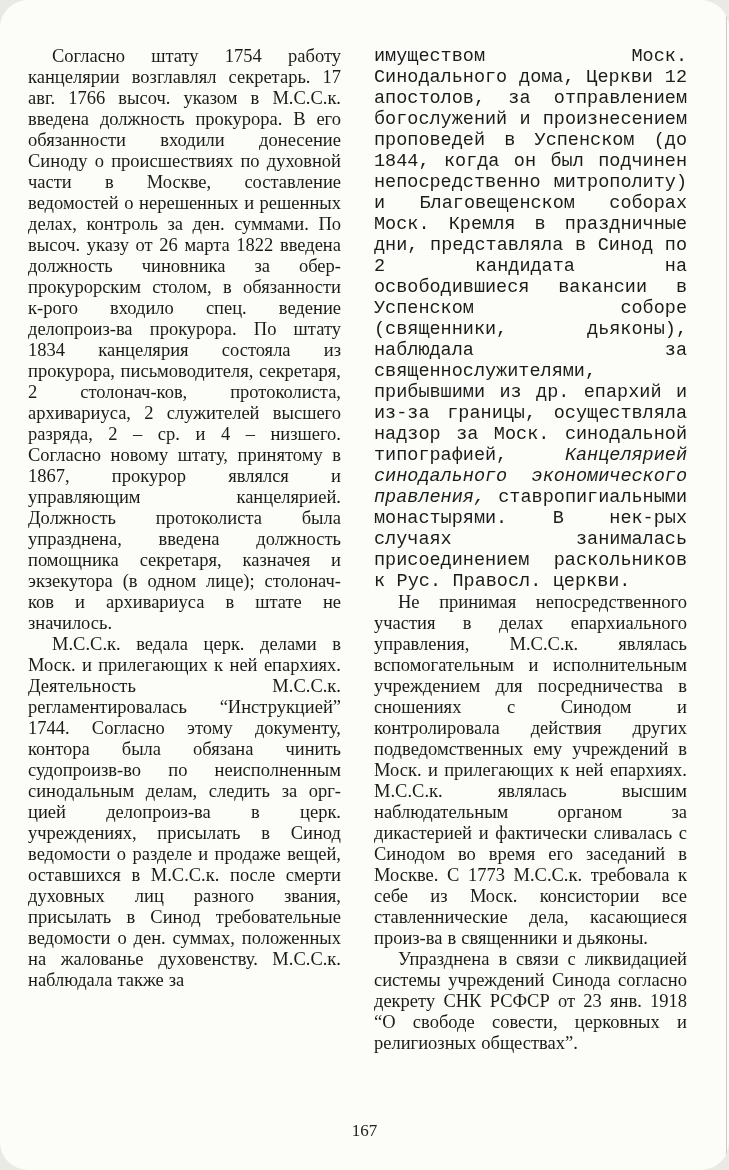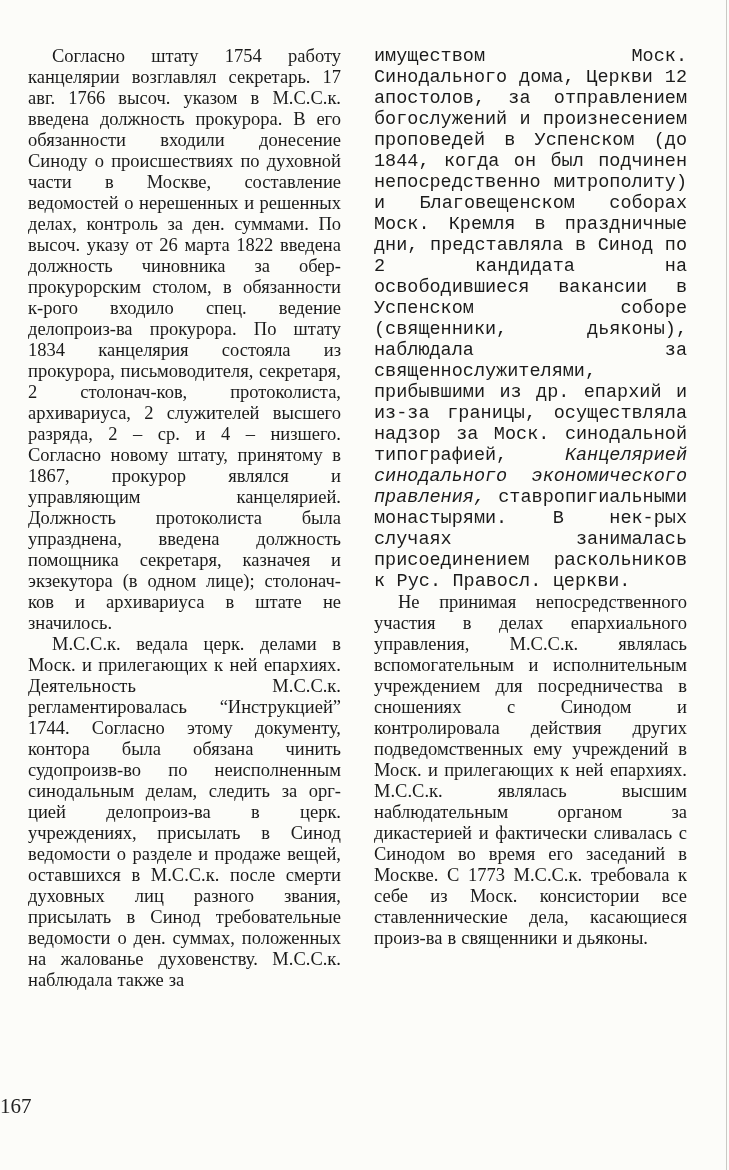--- a/index.html
+++ b/index.html
@@ -9,20 +9,21 @@
   }
   .page {
     position: relative;
     width: 729px;
     height: 1170px;
     margin: 0 auto;
     background: #fcfcf9;
     overflow: hidden;
     font-family: "Liberation Serif", "DejaVu Serif", serif;
     color: #1b1b1b;
+    border-radius: 28px;
   }
   .columns {
     position: absolute;
     left: 28px;
     top: 46px;
     width: 660px;
     display: flex;
     gap: 33px;
   }
   .column {
@@ -42,23 +43,24 @@
   .column p.no-indent {
     text-indent: 0;
     font-family: Liberation Mono, monospace;
   }
   .italic {
     font-style: italic;
   }
   .page-number {
     position: absolute;
     left: 0;
-    top: 1094px;
+    top: 1121px;
     width: 100%;
-    font-size: 21px;
+    text-align: center;
+    font-size: 17px;
     color: #222;
   }
   .scan-edge {
     position: absolute;
     right: 2px;
     top: 0;
     width: 1px;
     height: 100%;
     background: #c9c9c4;
   }
@@ -68,17 +70,18 @@
 
 <div class="page">
   <div class="columns">
     <div class="column">
         <p><span>Согласно штату 1754 работу канцелярии возглавлял секретарь. 17 авг. 1766 высоч. указом в М.С.С.к. введена должность прокурора. В его обязанности входили донесение Синоду о происшествиях по духовной части в Москве, составление ведомостей о нерешенных и решенных делах, контроль за ден. суммами. По высоч. указу от 26 марта 1822 введена должность чиновника за обер-прокурорским столом, в обязанности к-рого входило спец. ведение делопроиз-ва прокурора. По штату 1834 канцелярия состояла из прокурора, письмоводителя, секретаря, 2 столонач-ков, протоколиста, архивариуса, 2 служителей высшего разряда, 2 – ср. и 4 – низшего. Согласно новому штату, принятому в 1867, прокурор являлся и управляющим канцелярией. Должность протоколиста была упразднена, введена должность помощника секретаря, казначея и экзекутора (в одном лице); столонач-ков и архивариуса в штате не значилось.</span></p>
         <p><span>М.С.С.к. ведала церк. делами в Моск. и прилегающих к ней епархиях. Деятельность М.С.С.к. регламентировалась “Инструкцией” 1744. Согласно этому документу, контора была обязана чинить судопроизв-во по неисполненным синодальным делам, следить за орг-цией делопроиз-ва в церк. учреждениях, присылать в Синод ведомости о разделе и продаже вещей, оставшихся в М.С.С.к. после смерти духовных лиц разного звания, присылать в Синод требовательные ведомости о ден. суммах, положенных на жалованье духовенству. М.С.С.к. наблюдала также за</span></p>
       </div>
     <div class="column">
         <p class="no-indent"><span>имуществом Моск. Синодального дома, Церкви 12 апостолов, за отправлением богослужений и произнесением проповедей в Успенском (до 1844, когда он был подчинен непосредственно митрополиту) и Благовещенском соборах Моск. Кремля в праздничные дни, представляла в Синод по 2 кандидата на освободившиеся вакансии в Успенском соборе (священники, дьяконы), наблюдала за священнослужителями, прибывшими из др. епархий и из-за границы, осуществляла надзор за Моск. синодальной типографией, </span><span class="italic">Канцелярией синодального экономического правления,</span><span> ставропигиальными монастырями. В нек-рых случаях занималась присоединением раскольников к Рус. Правосл. церкви.</span></p>
         <p><span>Не принимая непосредственного участия в делах епархиального управления, М.С.С.к. являлась вспомогательным и исполнительным учреждением для посредничества в сношениях с Синодом и контролировала действия других подведомственных ему учреждений в Моск. и прилегающих к ней епархиях. М.С.С.к. являлась высшим наблюдательным органом за дикастерией и фактически сливалась с Синодом во время его заседаний в Москве. С 1773 М.С.С.к. требовала к себе из Моск. консистории все ставленнические дела, касающиеся произ-ва в священники и дьяконы.</span></p>
+        <p><span>Упразднена в связи с ликвидацией системы учреждений Синода согласно декрету СНК РСФСР от 23 янв. 1918 “О свободе совести, церковных и религиозных обществах”.</span></p>
       </div>
   </div>
   <div class="page-number">167</div>
   <div class="scan-edge"></div>
 </div>
 
 </body></html>

